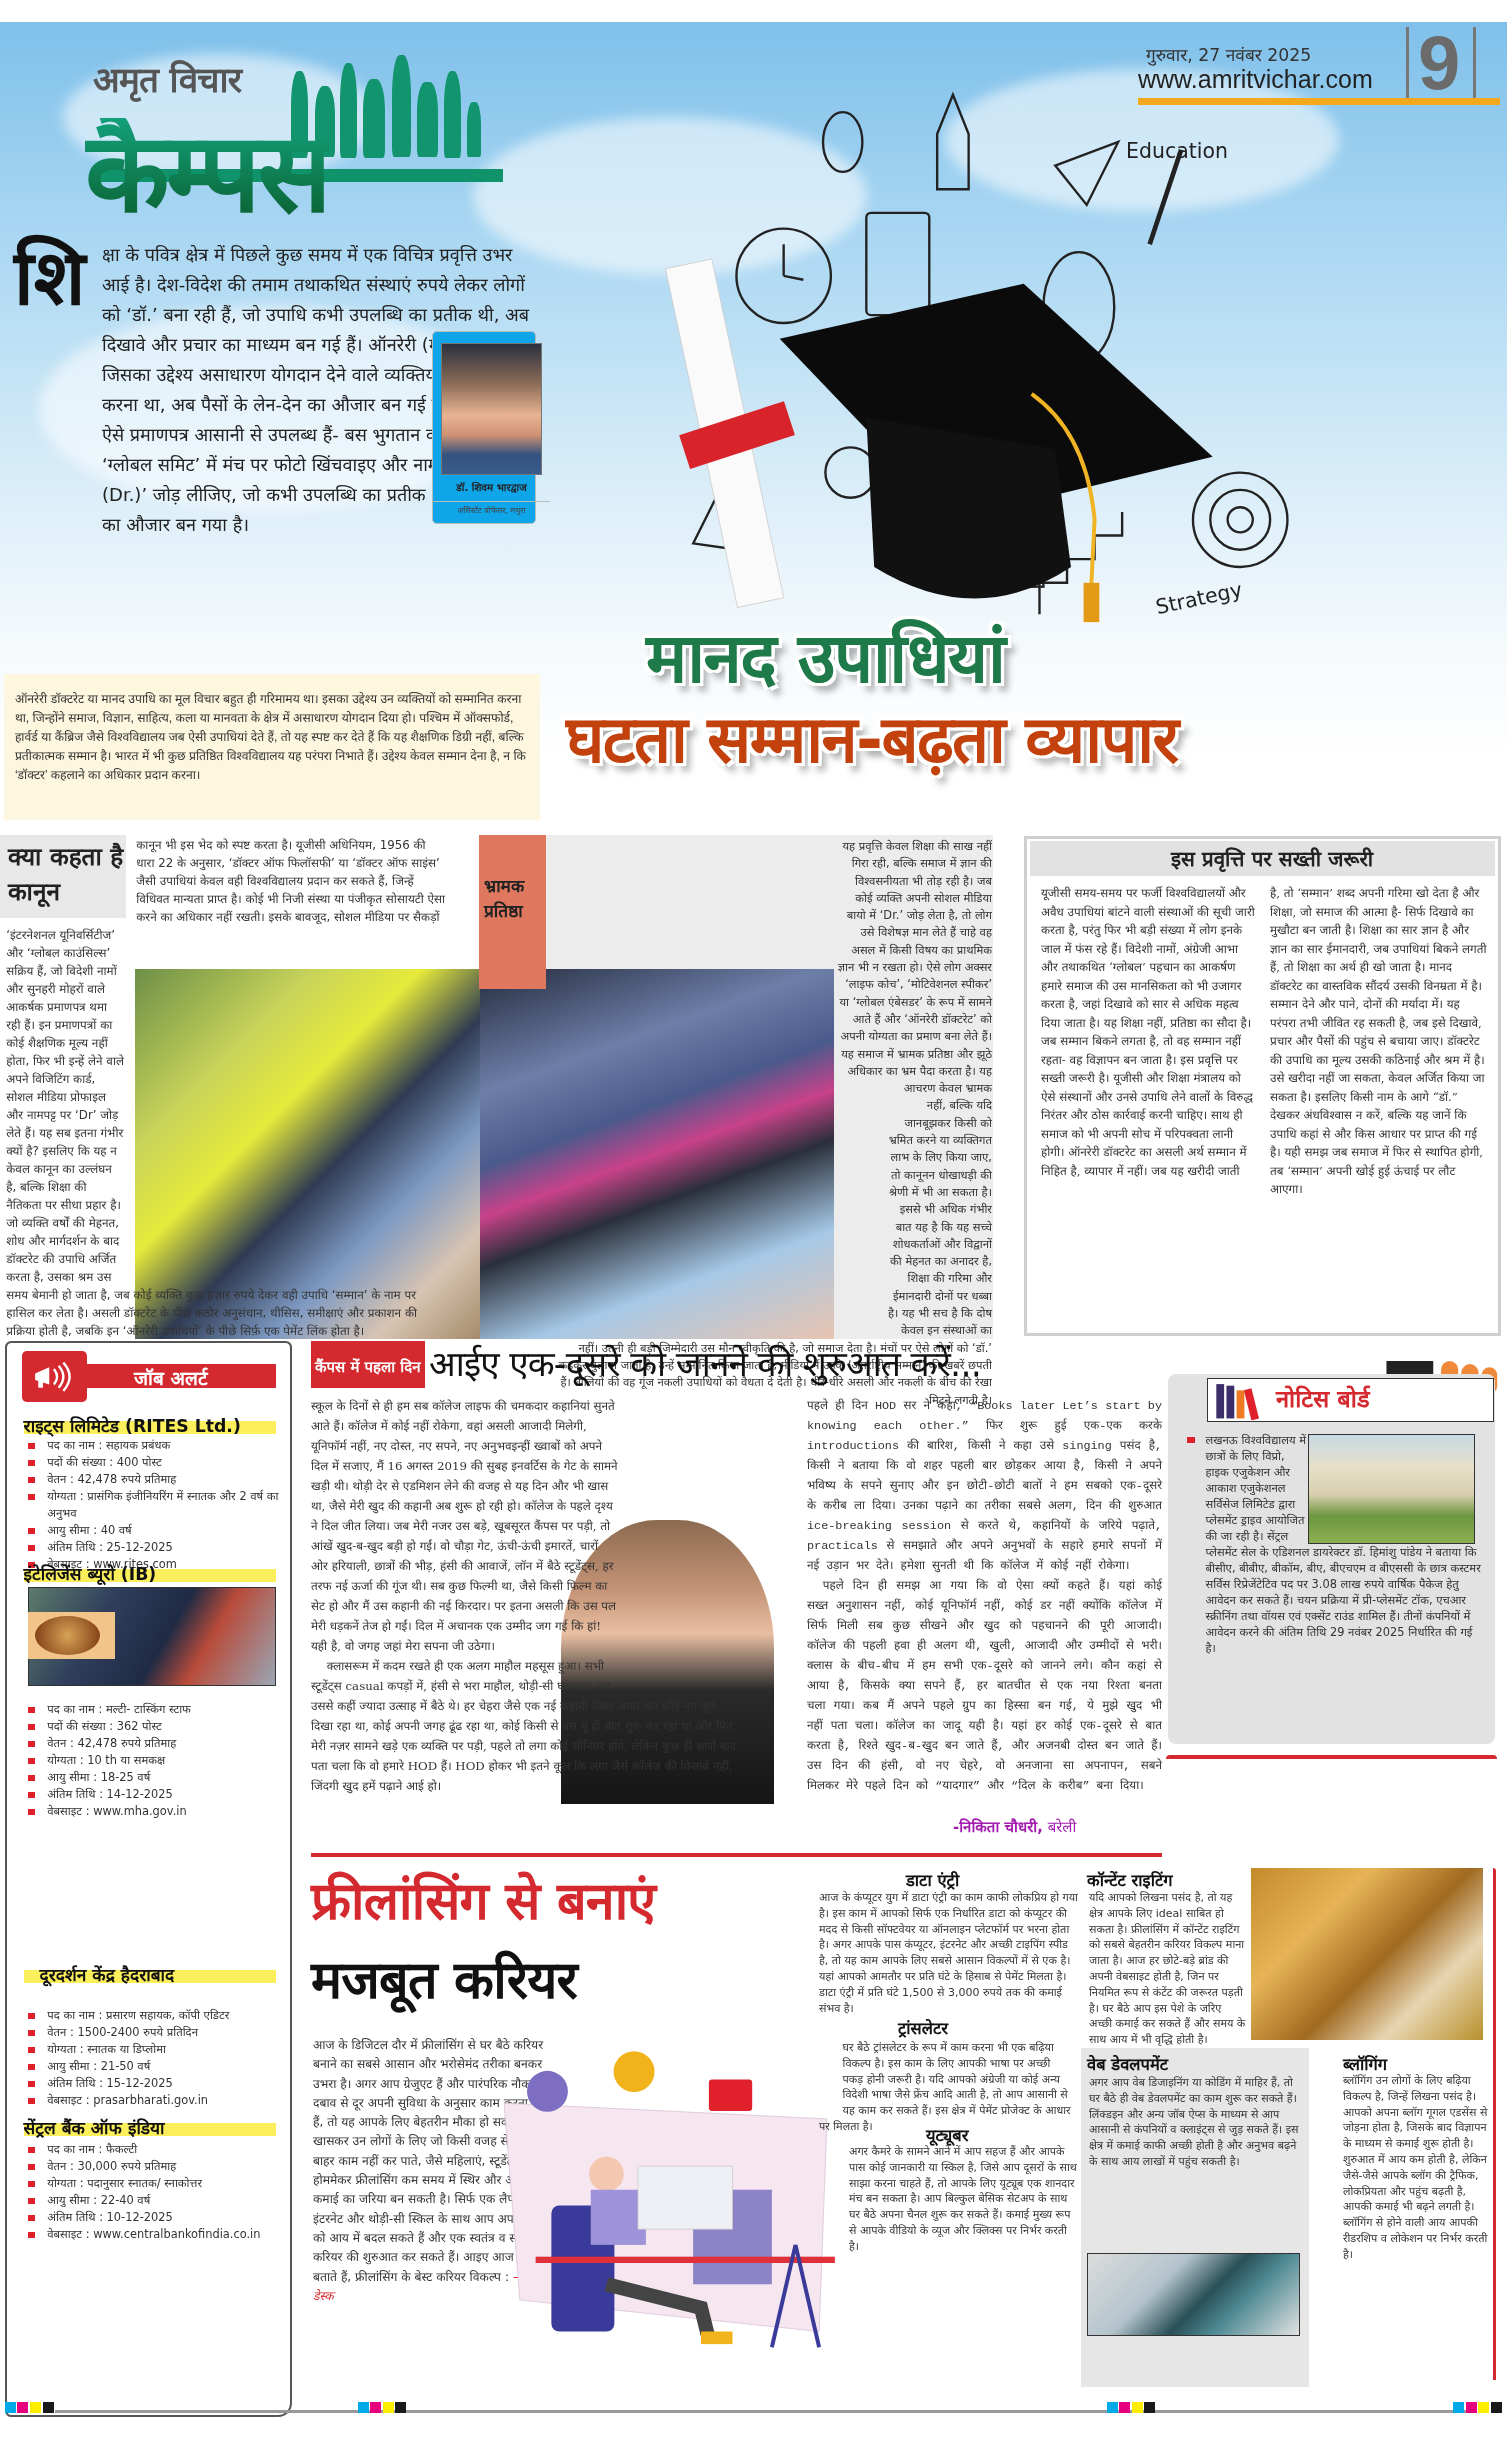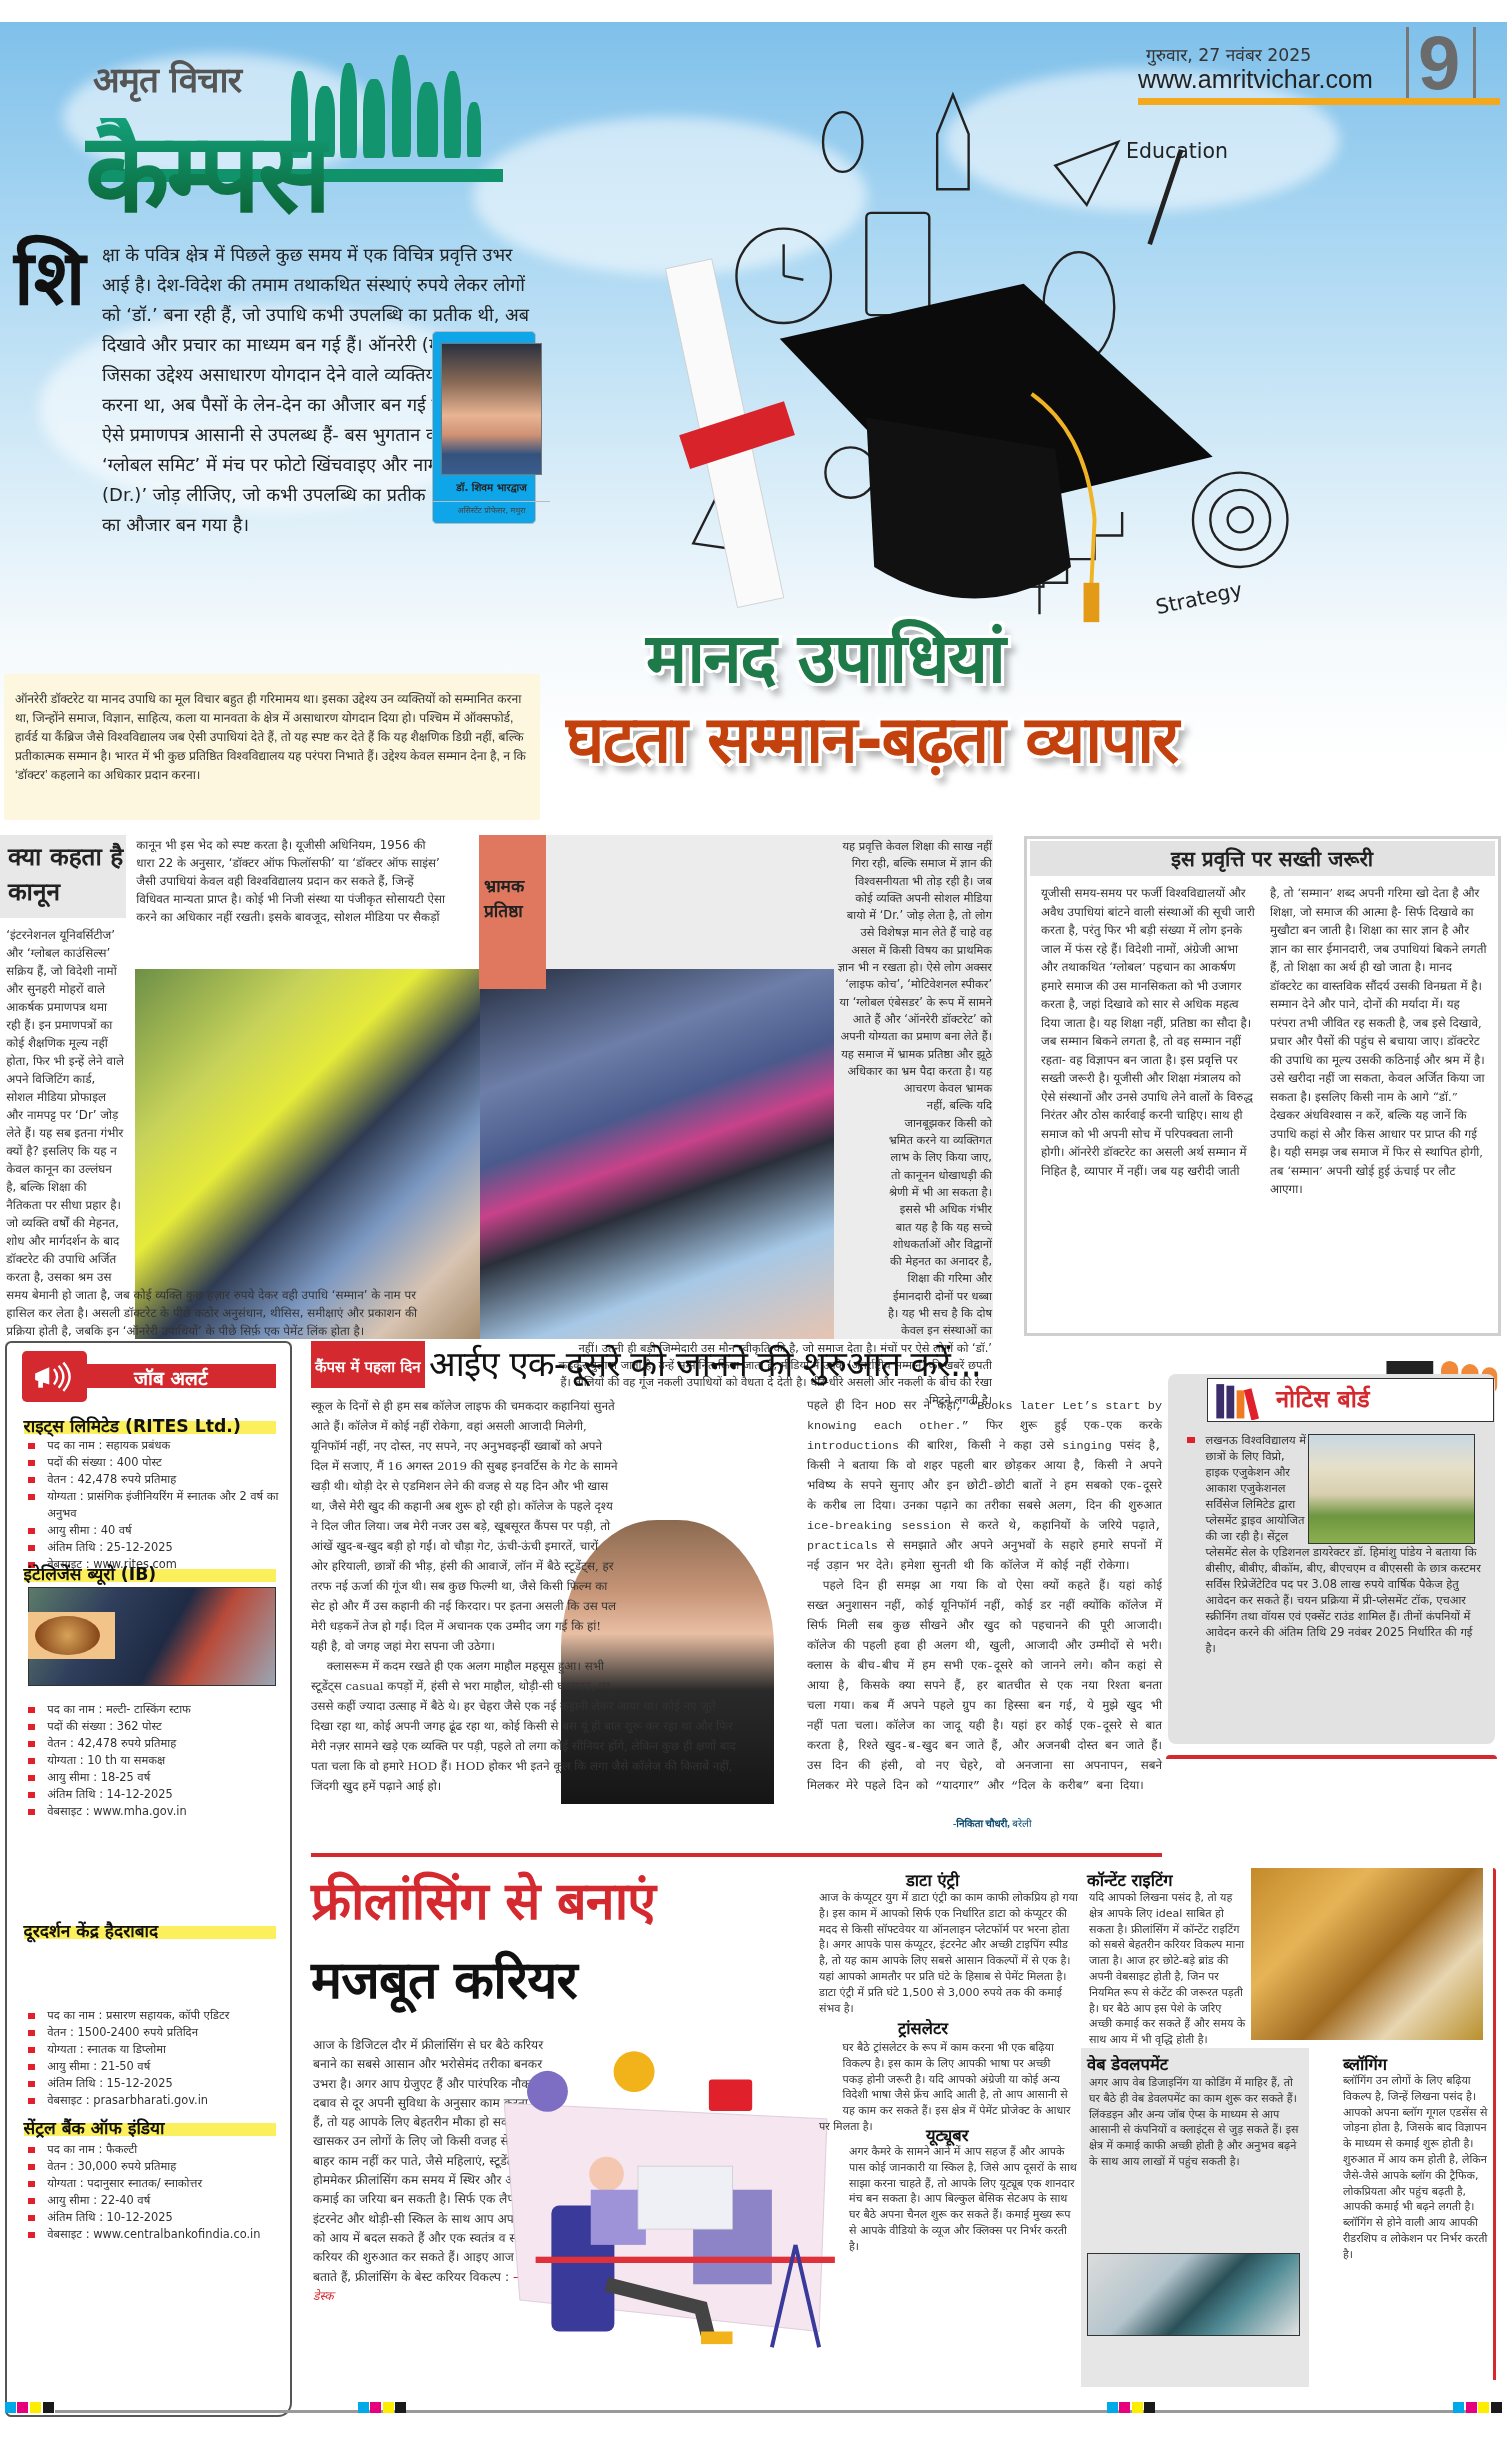--- a/index.html
+++ b/index.html
@@ -67,21 +67,21 @@
     background: linear-gradient(120deg,#5c7b6a 0%,#2f3e5c 30%,#1f2b44 55%,#b84b3a 70%,#9aa6b4 100%); border: 0.8px solid #333; }
   #ib-seal { left: 28px; top: 1612px; width: 87px; height: 47px; background: #f2c48a; }
   #ib-seal-inner { left: 35px; top: 1616px; width: 65px; height: 39px; border-radius: 50%; background: radial-gradient(circle,#d6a257 0%,#8a4a1c 80%); }
   
   #firstday-tag { left: 311px; top: 1341px; width: 110px; height: 47px; background: #d42a2f; }
   #firstday-tag-text { left: 315px; top: 1348px; font-size: 19px; font-weight: bold; color: #fff; white-space: nowrap; }
   #firstday-headline { left: 429px; top: 1339px; font-size: 35px; color: #111; white-space: nowrap; letter-spacing: -0.8px; }
   .fd-col { position: absolute; font-size: 11.8px; line-height: 20px; color: #333; font-family: "DejaVu Serif", serif; }
   #fd-photo { left: 561px; top: 1520px; width: 213px; height: 284px; border-radius: 45% 45% 0 0;
     background: linear-gradient(180deg,#8b6a50 0%,#c69477 25%,#e9bfa4 40%,#2a2a2a 60%,#151515 100%); }
-  #fd-byline { left: 953px; top: 1816px; font-size: 10px; color: #0c4a6e; font-family: Liberation Serif, serif; }
+  #fd-byline { left: 953px; top: 1816px; font-size: 15px; color: #a21caf; }
   #fd-byline b { font-weight: bold; }
   #red-rule-1 { left: 311px; top: 1853px; width: 851px; height: 3.9px; background: #d42a2f; }
   
   #notice-box { left: 1168px; top: 1374px; width: 327px; height: 370px; background: #e2e2e2; border-radius: 7.9px; }
   #notice-title-box { left: 1207px; top: 1378px; width: 287px; height: 44px; background: #fff; border: 1.6px solid #333; }
   #notice-title { left: 1276px; top: 1382px; font-size: 23.6px; font-weight: bold; color: #d42a2f; }
   #books-icon { left: 1213px; top: 1381px; width: 55px; height: 39px; }
   #hand-icon { left: 1386px; top: 1361px; width: 114px; height: 39px; }
   #notice-photo { left: 1308px; top: 1434px; width: 167px; height: 110px; border: 0.8px solid #333;
     background: linear-gradient(180deg,#c9d8e4 0%,#e6e0c9 30%,#d8cfae 55%,#6d9640 75%,#8cb050 100%); }
@@ -239,21 +239,21 @@
 <ul class="job-list" style="top:1701px;">
   <li>पद का नाम : मल्टी- टास्किंग स्टाफ</li>
   <li>पदों की संख्या : 362 पोस्ट</li>
   <li>वेतन : 42,478 रुपये प्रतिमाह</li>
   <li>योग्यता : 10 th या समकक्ष</li>
   <li>आयु सीमा : 18-25 वर्ष</li>
   <li>अंतिम तिथि : 14-12-2025</li>
   <li>वेबसाइट : www.mha.gov.in</li>
 </ul>
 
-<div class="job-org" style="top:1919px;">दूरदर्शन केंद्र हैदराबाद</div>
+<div class="job-org" style="top:1963px;padding-left:16px;">दूरदर्शन केंद्र हैदराबाद</div>
 <ul class="job-list" style="top:2007px;">
   <li>पद का नाम : प्रसारण सहायक, कॉपी एडिटर</li>
   <li>वेतन : 1500-2400 रुपये प्रतिदिन</li>
   <li>योग्यता : स्नातक या डिप्लोमा</li>
   <li>आयु सीमा : 21-50 वर्ष</li>
   <li>अंतिम तिथि : 15-12-2025</li>
   <li>वेबसाइट : prasarbharati.gov.in</li>
 </ul>
 
 <div class="job-org" style="top:2116px;">सेंट्रल बैंक ऑफ इंडिया</div>

